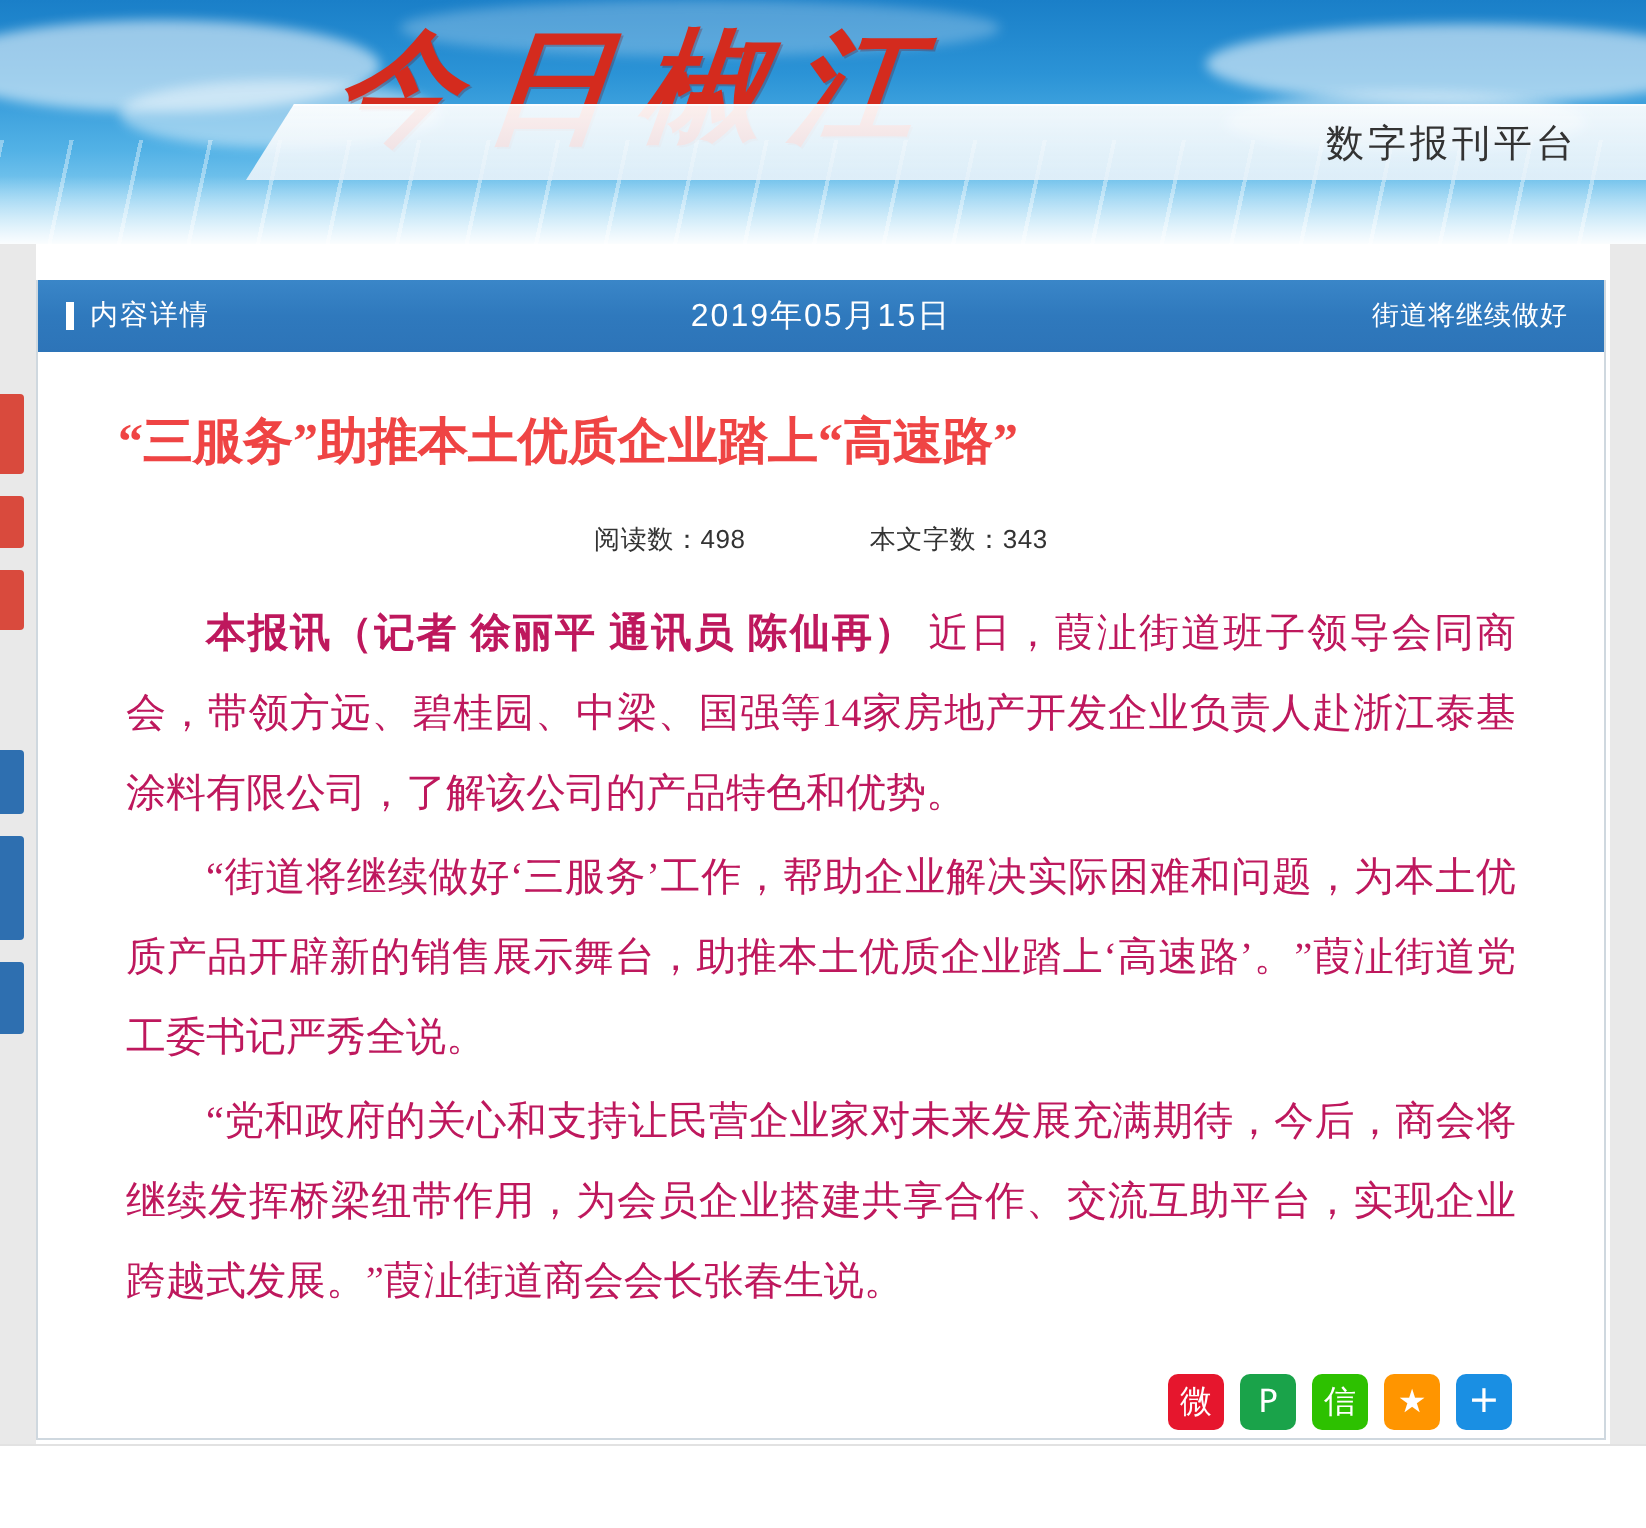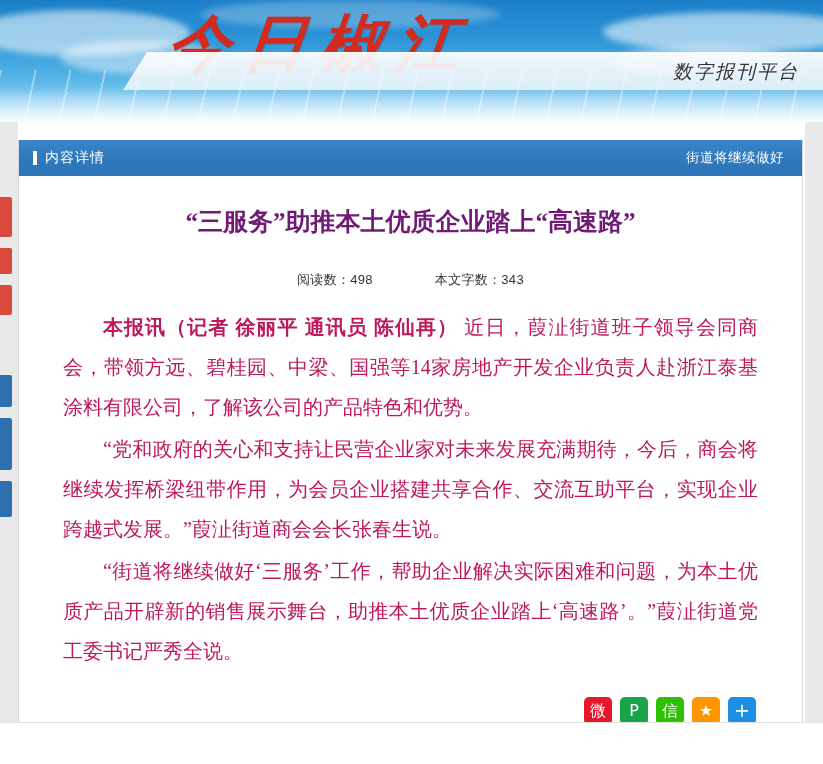--- a/index.html
+++ b/index.html
@@ -57,23 +57,22 @@
     transform: skewX(-6deg);
     white-space: nowrap;
   }
   .platform-bar {
     position: absolute;
     right: 0; top: 52px;
     width: 700px; height: 38px;
     background: linear-gradient(to bottom, rgba(255,255,255,0.92), rgba(236,244,250,0.88));
     border-top: 1px solid rgba(255,255,255,0.9);
     display: flex; align-items: center; justify-content: flex-end;
-    padding-right: 24px;
+    padding-right: 34px;
     clip-path: polygon(24px 0, 100% 0, 100% 100%, 0 100%);
-    font-style: italic;
   }
   .platform-bar .label {
     font-size: 19px;
     color: #333333;
     letter-spacing: 2px;
     font-family: "Liberation Sans", sans-serif;
   }
 
   
   .body-area {
@@ -133,37 +132,36 @@
   .card-header .back-link {
     position: absolute;
     right: 18px;
     font-size: 13.5px;
     color: #ffffff;
     text-decoration: none;
     letter-spacing: .5px;
   }
 
   .article-title {
-    text-align: center;
     font-family: "Liberation Serif", serif;
     font-size: 25px;
     font-weight: bold;
-    color: #701a75;
+    color: #ef4444;
     margin: 30px 40px 0 40px;
     line-height: 1.3;
   }
   .meta-row {
     display: flex;
     justify-content: center;
     gap: 62px;
     margin-top: 22px;
     font-size: 13px;
     color: #333333;
   }
-  .meta-row .meta-item { letter-spacing: .3px; margin-top: 10px; }
+  .meta-row .meta-item { letter-spacing: .3px; }
 
   .article-body {
     margin: 18px 44px 0 44px;
     font-family: "Liberation Serif", serif;
     font-size: 20px;
     line-height: 2.0;
     color: #be185d;
     text-align: justify;
   }
   .article-body p { margin: 0 0 2px 0; text-indent: 2em; }
@@ -234,40 +232,41 @@
       <div class="side-tab" style="height:32px;background:#2e6fb0;margin-top:60px;"></div>
       <div class="side-tab" style="height:52px;background:#2e6fb0;"></div>
       <div class="side-tab" style="height:36px;background:#2e6fb0;"></div>
     </div>
 
     <div class="article-card">
 
       <div class="card-header">
         <span class="tick"></span>
         <span class="section-label">内容详情</span>
+        <span class="pub-date">2019年05月15日</span>
         <a href="#" class="back-link">街道将继续做好</a>
       </div>
 
       <h1 class="article-title">“三服务”助推本土优质企业踏上“高速路”</h1>
 
       <div class="meta-row">
         <span class="meta-item">阅读数：498</span>
         <span class="meta-item">本文字数：343</span>
       </div>
 
       <div class="article-body">
         <p class="lead">
           <span class="byline">本报讯（记者 徐丽平 通讯员 陈仙再）</span>
           <span>近日，葭沚街道班子领导会同商会，带领方远、碧桂园、中梁、国强等14家房地产开发企业负责人赴浙江泰基涂料有限公司，了解该公司的产品特色和优势。</span>
         </p>
         <p>
-          <span>“党和政府的关心和支持让民营企业家对未来发展充满期待，今后，商会将继续发挥桥梁纽带作用，为会员企业搭建共享合作、交流互助平台，实现企业跨越式发展。”葭沚街道商会会长张春生说。</span>
+          <span>“街道将继续做好‘三服务’工作，帮助企业解决实际困难和问题，为本土优质产品开辟新的销售展示舞台，助推本土优质企业踏上‘高速路’。”葭沚街道党工委书记严秀全说。</span>
         </p>
         <p>
-          <span>“街道将继续做好‘三服务’工作，帮助企业解决实际困难和问题，为本土优质产品开辟新的销售展示舞台，助推本土优质企业踏上‘高速路’。”葭沚街道党工委书记严秀全说。</span>
+          <span>“党和政府的关心和支持让民营企业家对未来发展充满期待，今后，商会将继续发挥桥梁纽带作用，为会员企业搭建共享合作、交流互助平台，实现企业跨越式发展。”葭沚街道商会会长张春生说。</span>
         </p>
       </div>
 
       <div class="share-row">
         <div class="share-btn share-weibo">微</div>
         <div class="share-btn share-pin">P</div>
         <div class="share-btn share-wechat">信</div>
         <div class="share-btn share-fav">★</div>
         <div class="share-btn share-more">+</div>
       </div>

